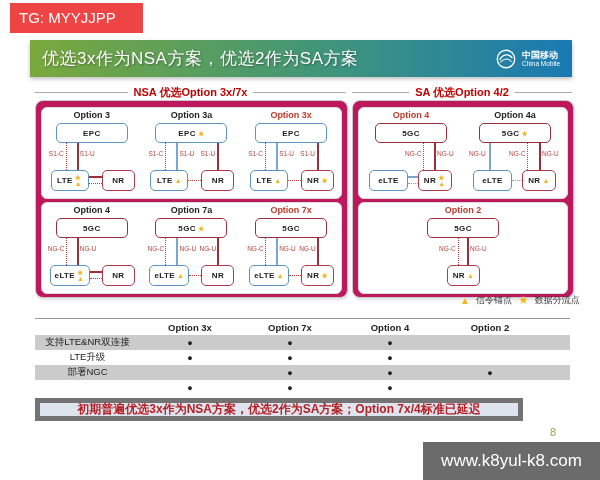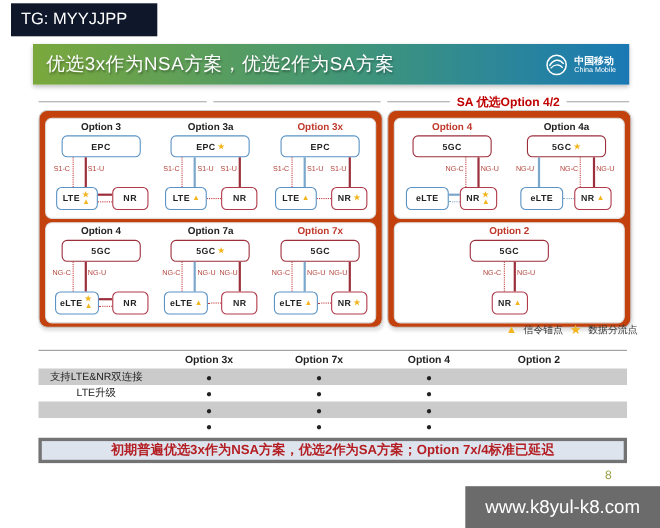--- a/index.html
+++ b/index.html
@@ -1,39 +1,39 @@
 <!DOCTYPE html>
 <html><head>
 <meta charset="utf-8">
 <style>
   html,body{margin:0;padding:0;}
   body{width:600px;height:480px;position:relative;background:#ffffff;overflow:hidden;
        font-family:"Liberation Sans", sans-serif;}
   .abs{position:absolute;}
 
   
-  .wm-bar{left:10px;top:3px;width:133px;height:30px;background:#0f172a;color:#fff;
+  .wm-bar{left:10px;top:3px;width:133px;height:30px;background:#ef4444;color:#fff;
           font-size:15px;line-height:30px;padding-left:9px;box-sizing:border-box;}
 
   
   .title-bar{left:30px;top:40px;width:542px;height:37px;
              background:linear-gradient(90deg,#7aa83c 0%,#3f957a 55%,#1a79b4 100%);
              display:flex;align-items:center;padding:0 12px;box-sizing:border-box;
              box-shadow:0 2px 4px rgba(0,0,0,.25);}
   .title-bar .ttl{flex:1;color:#fff;font-size:17px;font-weight:normal;
                   text-shadow:1px 1px 2px rgba(0,0,0,.35);letter-spacing:.5px;}
   .logo{display:flex;align-items:center;gap:5px;color:#fff;}
   .logo .cn{font-size:9px;font-weight:bold;line-height:10px;}
   .logo .en{font-size:6.5px;line-height:8px;}
 
   
   .sec-head{display:flex;align-items:center;gap:6px;height:13px;}
   .sec-head .rule{flex:1;height:1px;background:#aaa;}
   .sec-head .txt{font-size:11px;font-weight:bold;color:#c00000;white-space:nowrap;}
-  .panel{border:1px solid #c9c9c9;border-radius:8px;background:#c2410c;
+  .panel{border:1px solid #c9c9c9;border-radius:8px;background:#be185d;
          box-shadow:1px 2px 3px rgba(0,0,0,.12);text-decoration:underline;}
   .subpanel{position:absolute;border:1px solid #ddd;border-radius:6px;background:#fff;
             display:flex;justify-content:space-around;align-items:center;}
 
   
   .diag{position:relative;width:96px;height:86px;}
   .dtitle{position:absolute;top:0;left:0;right:0;text-align:center;
           font-size:9px;font-weight:bold;color:#222;}
   .diag.hot .dtitle{color:#c0392b;}
   .box{position:absolute;border-radius:5px;background:#fff;display:flex;align-items:center;
@@ -64,22 +64,22 @@
   .cmp-table{left:35px;top:318px;width:535px;border-top:1px solid #999;}
   .trow{display:grid;grid-template-columns:105px 100px 100px 100px 100px;
         height:15px;align-items:center;}
   .trow.thead{height:16px;}
   .trow.gray{background:#cbcbcb;}
   .tcell{text-align:center;font-size:9.5px;color:#222;overflow:hidden;white-space:nowrap;}
   .thead .tcell{font-weight:bold;}
   .dotcell{font-size:9px;}
 
   
-  .summary{left:35px;top:398px;width:535px;height:23px;background:#dde4ee;
-           border:3px solid #737373;box-sizing:border-box;display:flex;align-items:center;
+  .summary{left:35px;top:398px;width:488px;height:23px;background:#dde4ee;
+           border:5px solid #737373;box-sizing:border-box;display:flex;align-items:center;
            justify-content:center;font-size:12px;font-weight:bold;color:#b41f24;}
 
   .pagenum{left:550px;top:426px;font-size:11px;color:#9aa24a;}
 
   .site-bar{left:423px;top:442px;width:177px;height:38px;background:#6b6b6b;color:#fff;
             font-size:17px;display:flex;align-items:center;justify-content:center;}
 </style>
 </head>
 <body>
 
@@ -97,20 +97,21 @@
     </svg>
     <div>
       <div class="cn">中国移动</div>
       <div class="en">China Mobile</div>
     </div>
   </div>
 </div>
 
 <div class="abs sec-head" style="left:35px;top:86px;width:311px;">
   <div class="rule"></div>
+  <div class="txt">NSA 优选Option 3x/7x</div>
   <div class="rule"></div>
 </div>
 
 <div class="abs panel" style="left:35px;top:100px;width:311px;height:196px;">
 
   <div class="subpanel" style="left:5px;top:6px;right:5px;height:90px;">
 
     <div class="diag">
       <div class="dtitle">Option 3</div>
       <div class="box blue" style="left:12px;top:13px;width:72px;height:20px;">
@@ -338,20 +339,21 @@
     <div class="tcell dotcell"></div>
   </div>
   <div class="trow">
     <div class="tcell">LTE升级</div>
     <div class="tcell dotcell">●</div>
     <div class="tcell dotcell">●</div>
     <div class="tcell dotcell">●</div>
     <div class="tcell dotcell"></div>
   </div>
   <div class="trow gray">
+    <div class="tcell">部署NGC</div>
     <div class="tcell dotcell"></div>
     <div class="tcell dotcell">●</div>
     <div class="tcell dotcell">●</div>
     <div class="tcell dotcell">●</div>
   </div>
   <div class="trow">
     <div class="tcell dotcell"></div>
     <div class="tcell dotcell">●</div>
     <div class="tcell dotcell">●</div>
     <div class="tcell dotcell">●</div>

